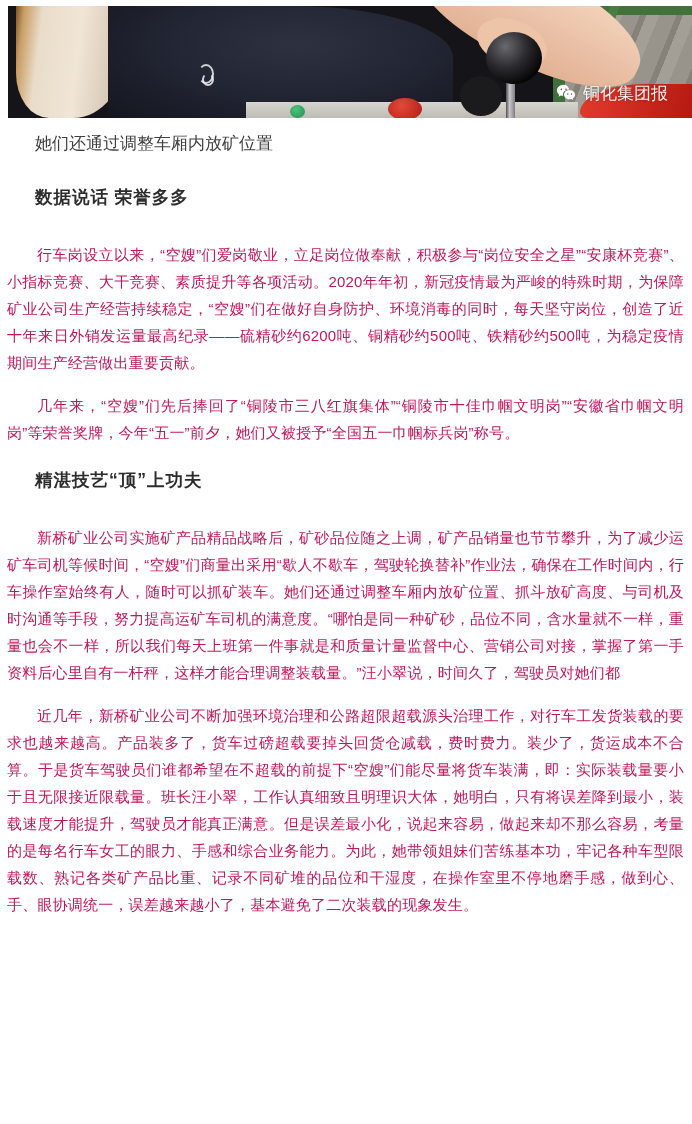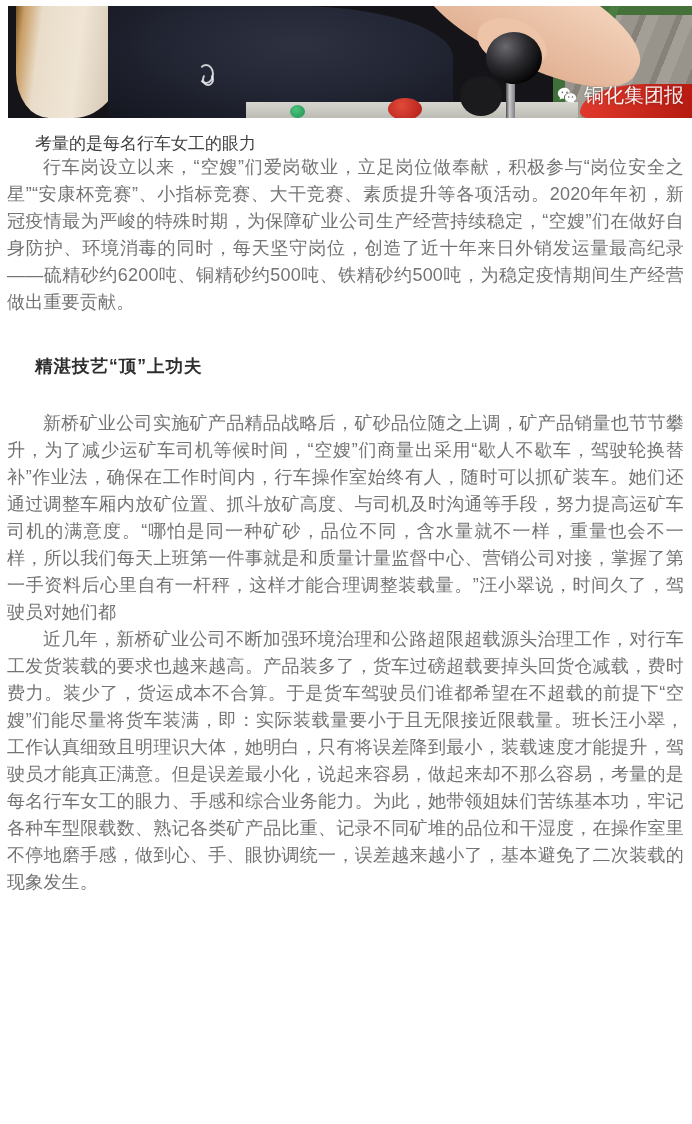--- a/index.html
+++ b/index.html
@@ -38,32 +38,32 @@
   .ph-shaft { position:absolute; left:498px; top:74px; width:9px; height:38px;
     background:linear-gradient(90deg,#4e4e50,#c9c9cc 40%,#7e7e82); }
   .ph-panel { position:absolute; left:238px; top:96px; width:332px; height:16px;
     background:linear-gradient(180deg,#d6d5cf,#bdbcb4); }
   .ph-btn-green { position:absolute; left:282px; top:99px; width:15px; height:13px;
     border-radius:50%; background:radial-gradient(circle at 40% 35%,#4cc47e,#1f8f4e); }
   .ph-btn-red { position:absolute; left:380px; top:92px; width:34px; height:22px;
     border-radius:50%; background:radial-gradient(circle at 40% 35%,#e04a3a,#b01d14); }
   .ph-red-fabric { position:absolute; right:0; bottom:0; width:112px; height:34px;
     background:linear-gradient(100deg,#e23b2e,#b51a10); border-radius:70% 0 0 8%/100% 0 0 20%; }
-  .ph-watermark { position:absolute; right:8px; top:76px; display:flex; align-items:center; gap:6px;
-    color:rgba(255,255,255,.93); font-size:20px; text-shadow:0 0 3px rgba(0,0,0,.3); }
+  .ph-watermark { position:absolute; right:24px; top:76px; display:flex; align-items:flex-start; gap:6px;
+    color:rgba(255,255,255,.93); font-size:17px; text-shadow:0 0 3px rgba(0,0,0,.3); }
   .wm-icon { width:22px; height:22px; display:block; }
 
   
   .caption { margin:15px 8px 0 35px; font-size:17px; line-height:21px; color:#3f3f3f; }
   .article { padding:0 8px 0 7px; }
   .sec-h { margin:32px 0 33px 28px; font-size:17.5px; line-height:22px;
            font-weight:bold; color:#2d2d2d; letter-spacing:1px; }
-  .article section + section .sec-h { margin-top:39px; }
-  .article p { font-size:18px; line-height:27px; color:#737373;
-               text-align:justify; text-indent:2em; letter-spacing:.2px; }
+  .article section + section .sec-h { margin-top:23px; }
+  .article p { font-size:15px; line-height:27px; color:#be185d;
+               text-align:justify; text-indent:2em; letter-spacing:.2px;margin-top:16px; }
 </style>
 </head>
 <body>
 
 <div class="photo">
   <div class="ph-stone"></div>
   <div class="ph-frame-h"></div>
   <div class="ph-frame-v"></div>
   <div class="ph-frame-d"></div>
   <div class="ph-chair"></div>
@@ -84,24 +84,26 @@
       <circle cx="7" cy="8" r="0.9" fill="rgba(60,60,60,.85)"></circle>
       <circle cx="12" cy="8" r="0.9" fill="rgba(60,60,60,.85)"></circle>
       <path fill="#ffffff" d="M22 13.9c0-2.8-2.8-5-6.1-5s-6.1 2.2-6.1 5 2.8 5 6.1 5c.7 0 1.3-.1 1.9-.3L20 19.7l-.6-1.9c1.6-.9 2.6-2.3 2.6-3.9z"></path>
       <circle cx="13.9" cy="13" r="0.8" fill="rgba(60,60,60,.85)"></circle>
       <circle cx="18" cy="13" r="0.8" fill="rgba(60,60,60,.85)"></circle>
     </svg>
     <span>铜化集团报</span>
   </div>
 </div>
 
-<div class="caption">考量的是每名行车女工的眼力</div>
+<div class="caption">她们还通过调整车厢内放矿位置</div>
 
 <div class="article">
   <section>
+    <h2 class="sec-h">数据说话 荣誉多多</h2>
     <p>行车岗设立以来，“空嫂”们爱岗敬业，立足岗位做奉献，积极参与“岗位安全之星”“安康杯竞赛”、小指标竞赛、大干竞赛、素质提升等各项活动。2020年年初，新冠疫情最为严峻的特殊时期，为保障矿业公司生产经营持续稳定，“空嫂”们在做好自身防护、环境消毒的同时，每天坚守岗位，创造了近十年来日外销发运量最高纪录——硫精砂约6200吨、铜精砂约500吨、铁精砂约500吨，为稳定疫情期间生产经营做出重要贡献。</p>
+    <p>几年来，“空嫂”们先后捧回了“铜陵市三八红旗集体”“铜陵市十佳巾帼文明岗”“安徽省巾帼文明岗”等荣誉奖牌，今年“五一”前夕，她们又被授予“全国五一巾帼标兵岗”称号。</p>
   </section>
   <section>
     <h2 class="sec-h">精湛技艺“顶”上功夫</h2>
     <p>新桥矿业公司实施矿产品精品战略后，矿砂品位随之上调，矿产品销量也节节攀升，为了减少运矿车司机等候时间，“空嫂”们商量出采用“歇人不歇车，驾驶轮换替补”作业法，确保在工作时间内，行车操作室始终有人，随时可以抓矿装车。她们还通过调整车厢内放矿位置、抓斗放矿高度、与司机及时沟通等手段，努力提高运矿车司机的满意度。“哪怕是同一种矿砂，品位不同，含水量就不一样，重量也会不一样，所以我们每天上班第一件事就是和质量计量监督中心、营销公司对接，掌握了第一手资料后心里自有一杆秤，这样才能合理调整装载量。”汪小翠说，时间久了，驾驶员对她们都</p>
     <p>近几年，新桥矿业公司不断加强环境治理和公路超限超载源头治理工作，对行车工发货装载的要求也越来越高。产品装多了，货车过磅超载要掉头回货仓减载，费时费力。装少了，货运成本不合算。于是货车驾驶员们谁都希望在不超载的前提下“空嫂”们能尽量将货车装满，即：实际装载量要小于且无限接近限载量。班长汪小翠，工作认真细致且明理识大体，她明白，只有将误差降到最小，装载速度才能提升，驾驶员才能真正满意。但是误差最小化，说起来容易，做起来却不那么容易，考量的是每名行车女工的眼力、手感和综合业务能力。为此，她带领姐妹们苦练基本功，牢记各种车型限载数、熟记各类矿产品比重、记录不同矿堆的品位和干湿度，在操作室里不停地磨手感，做到心、手、眼协调统一，误差越来越小了，基本避免了二次装载的现象发生。</p>
   </section>
 </div>
 
 </body></html>

